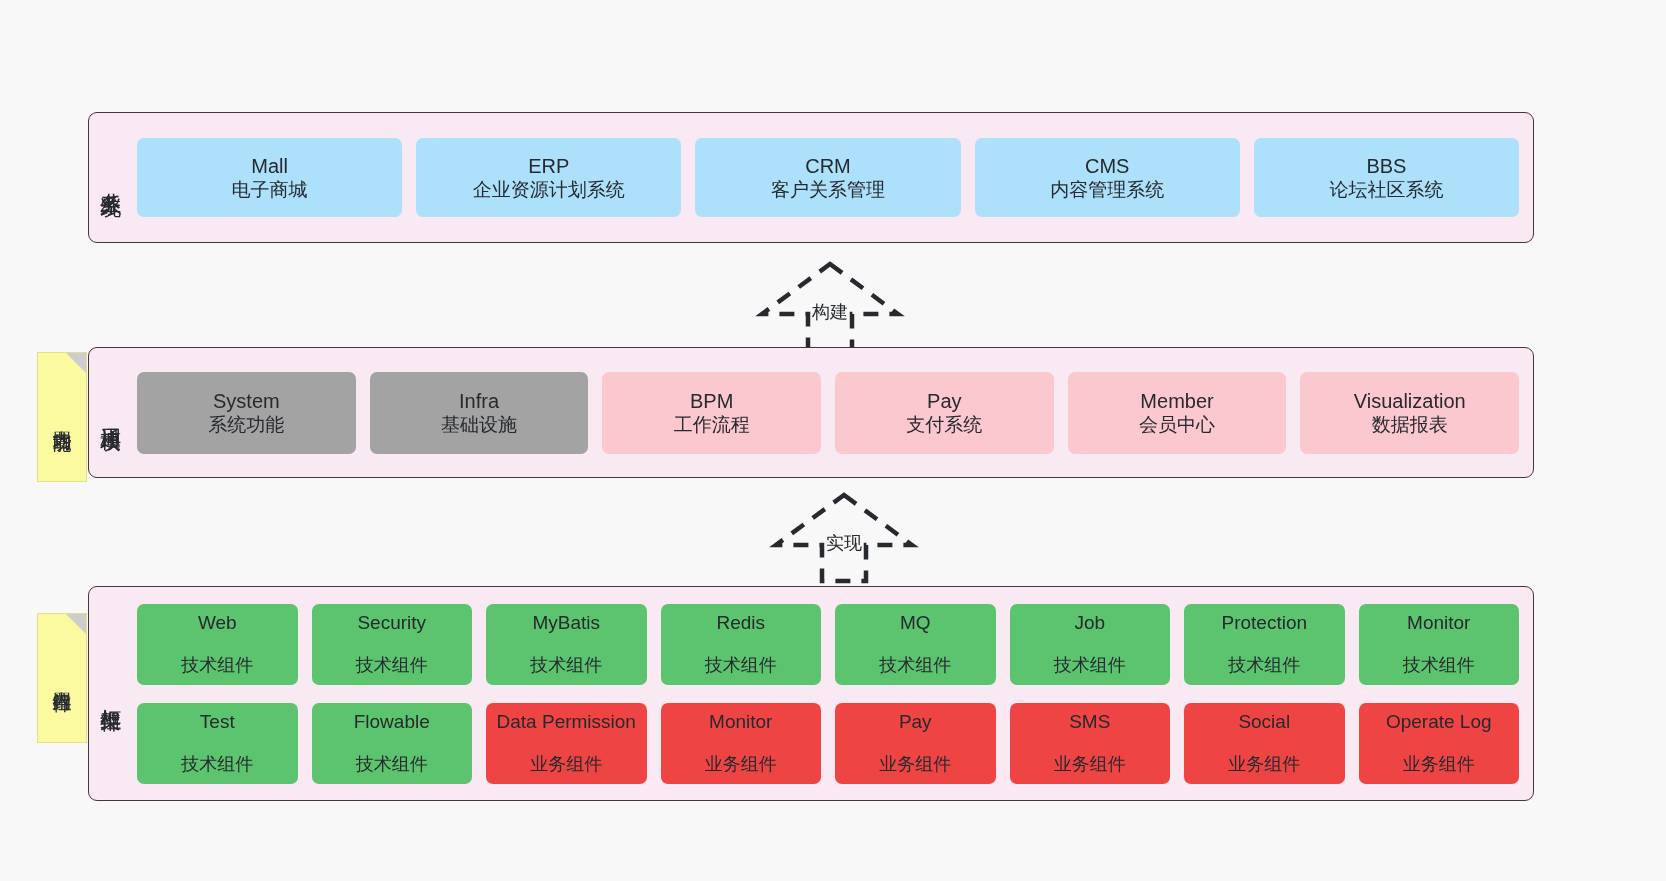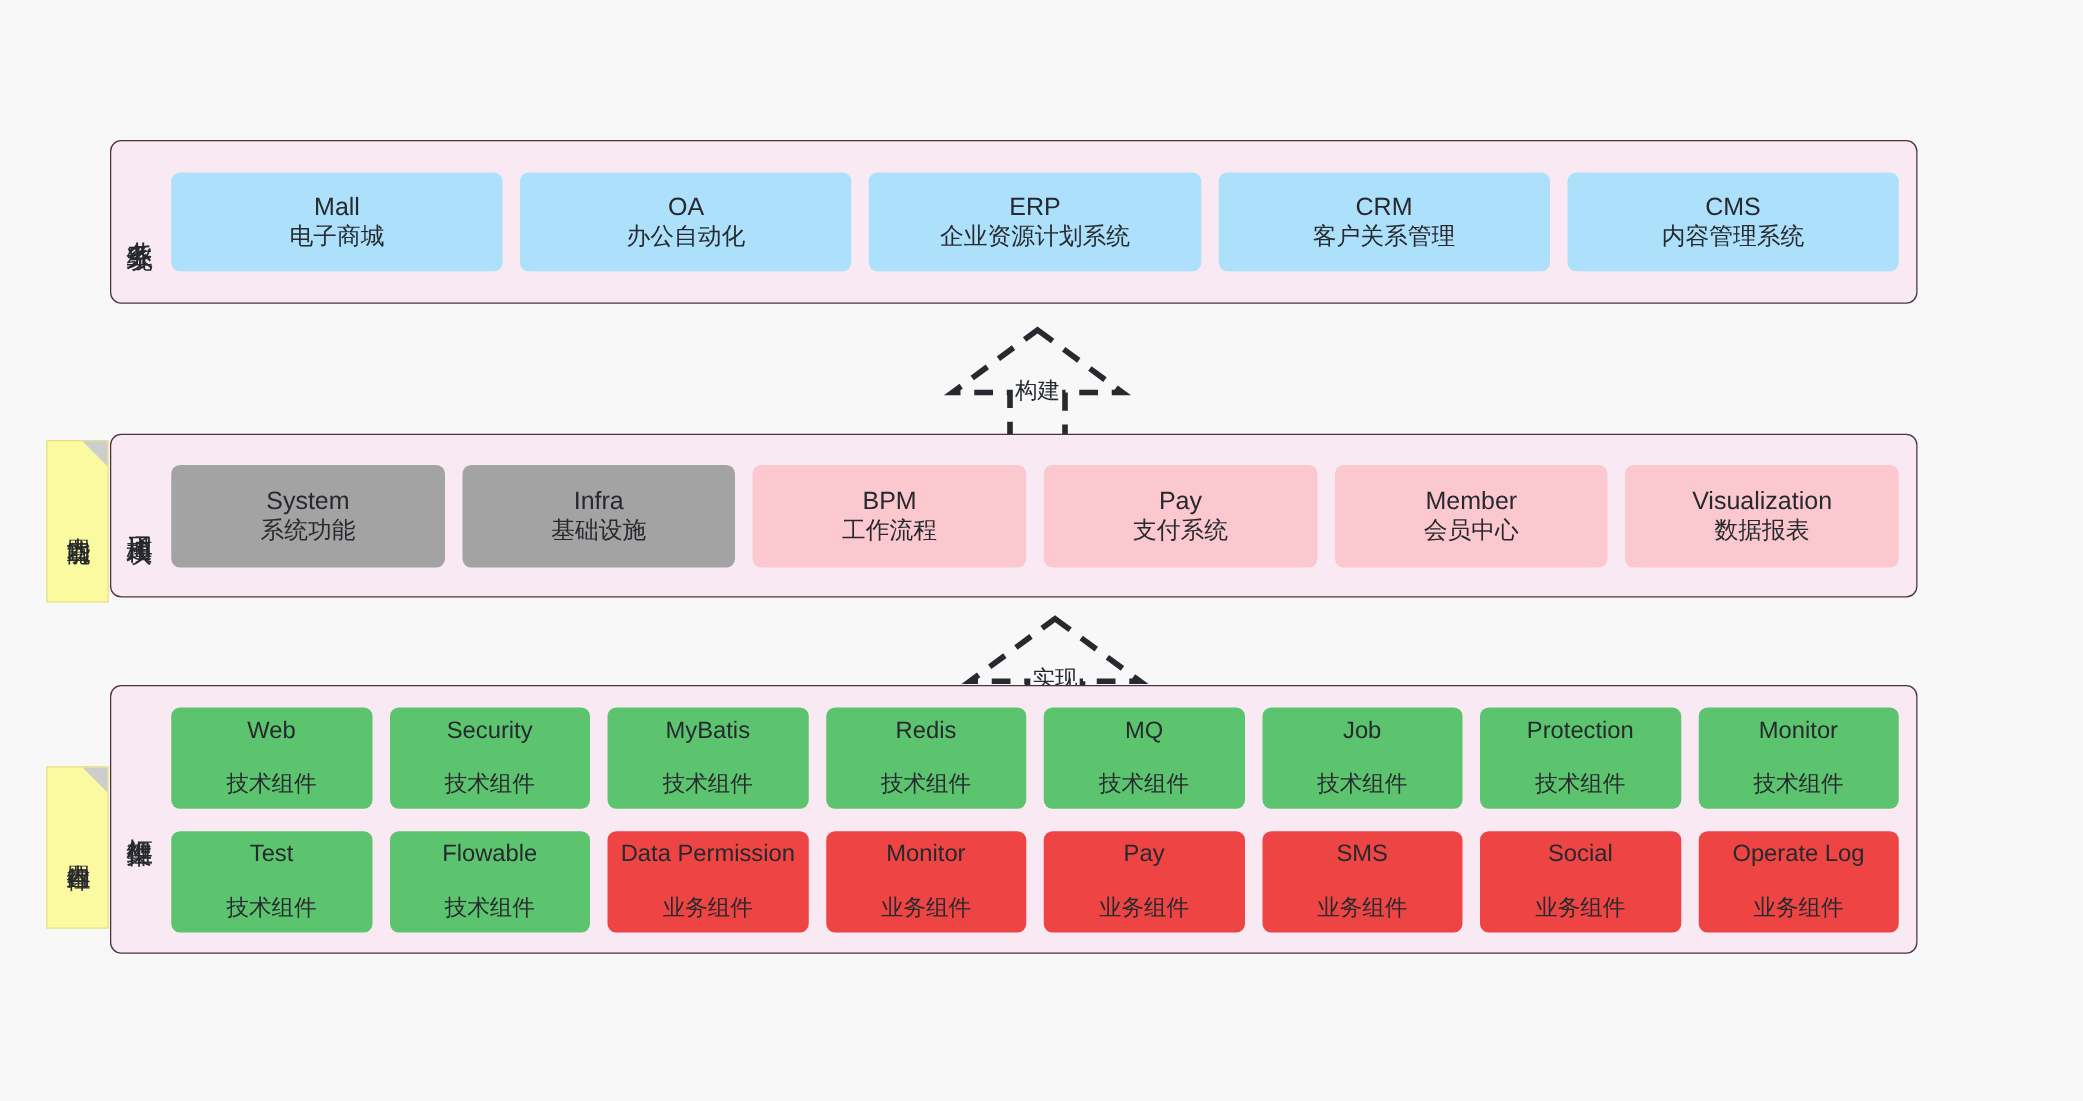--- a/index.html
+++ b/index.html
@@ -139,34 +139,34 @@
 <body>
 
 <div class="layer" id="business-layer" style="left:88px; top:112px; width:1446px; height:131px;">
   <div class="layer-title">业务系统</div>
   <div class="layer-body" id="business-body">
       <div class="node biz-node">
         <div class="t1">Mall</div>
         <div class="t2">电子商城</div>
       </div>
       <div class="node biz-node">
-        <div class="t1">OA</div>
-        <div class="t2">办公自动化</div>
-      </div>
-      <div class="node biz-node">
         <div class="t1">ERP</div>
         <div class="t2">企业资源计划系统</div>
       </div>
       <div class="node biz-node">
         <div class="t1">CRM</div>
         <div class="t2">客户关系管理</div>
       </div>
       <div class="node biz-node">
         <div class="t1">CMS</div>
         <div class="t2">内容管理系统</div>
+      </div>
+      <div class="node biz-node">
+        <div class="t1">BBS</div>
+        <div class="t2">论坛社区系统</div>
       </div>
     </div>
 </div>
 
 <div class="arrow" style="left:752px; top:258px;">
   <svg viewBox="0 0 156 96" preserveAspectRatio="none" aria-hidden="true">
     <path d="M 78 6 L 146 56 L 100 56 L 100 92 L 56 92 L 56 56 L 10 56 Z" fill="none" stroke="#26292e" stroke-width="4.5" stroke-dasharray="15,11" stroke-linejoin="miter"></path>
   </svg>
   <div class="arrow-label">构建</div>
 </div>
@@ -211,21 +211,21 @@
     <path d="M 78 6 L 146 56 L 100 56 L 100 92 L 56 92 L 56 56 L 10 56 Z" fill="none" stroke="#26292e" stroke-width="4.5" stroke-dasharray="15,11" stroke-linejoin="miter"></path>
   </svg>
   <div class="arrow-label">实现</div>
 </div>
 
 <div class="note" style="left:37px; top:613px; height:130px;">
   <span class="fold"></span>
   <span>内置组件</span>
 </div>
 
-<div class="layer" id="framework-layer" style="left:88px; top:548px; width:1446px; height:215px;">
+<div class="layer" id="framework-layer" style="left:88px; top:586px; width:1446px; height:215px;">
   <div class="layer-title">框架组件</div>
   <div class="layer-body two-rows">
     <div class="row" id="framework-row1">
         <div class="node fw-node strong">
           <div class="t1">Web</div>
           <div class="t2">技术组件</div>
         </div>
         <div class="node fw-node strong">
           <div class="t1">Security</div>
           <div class="t2">技术组件</div>

